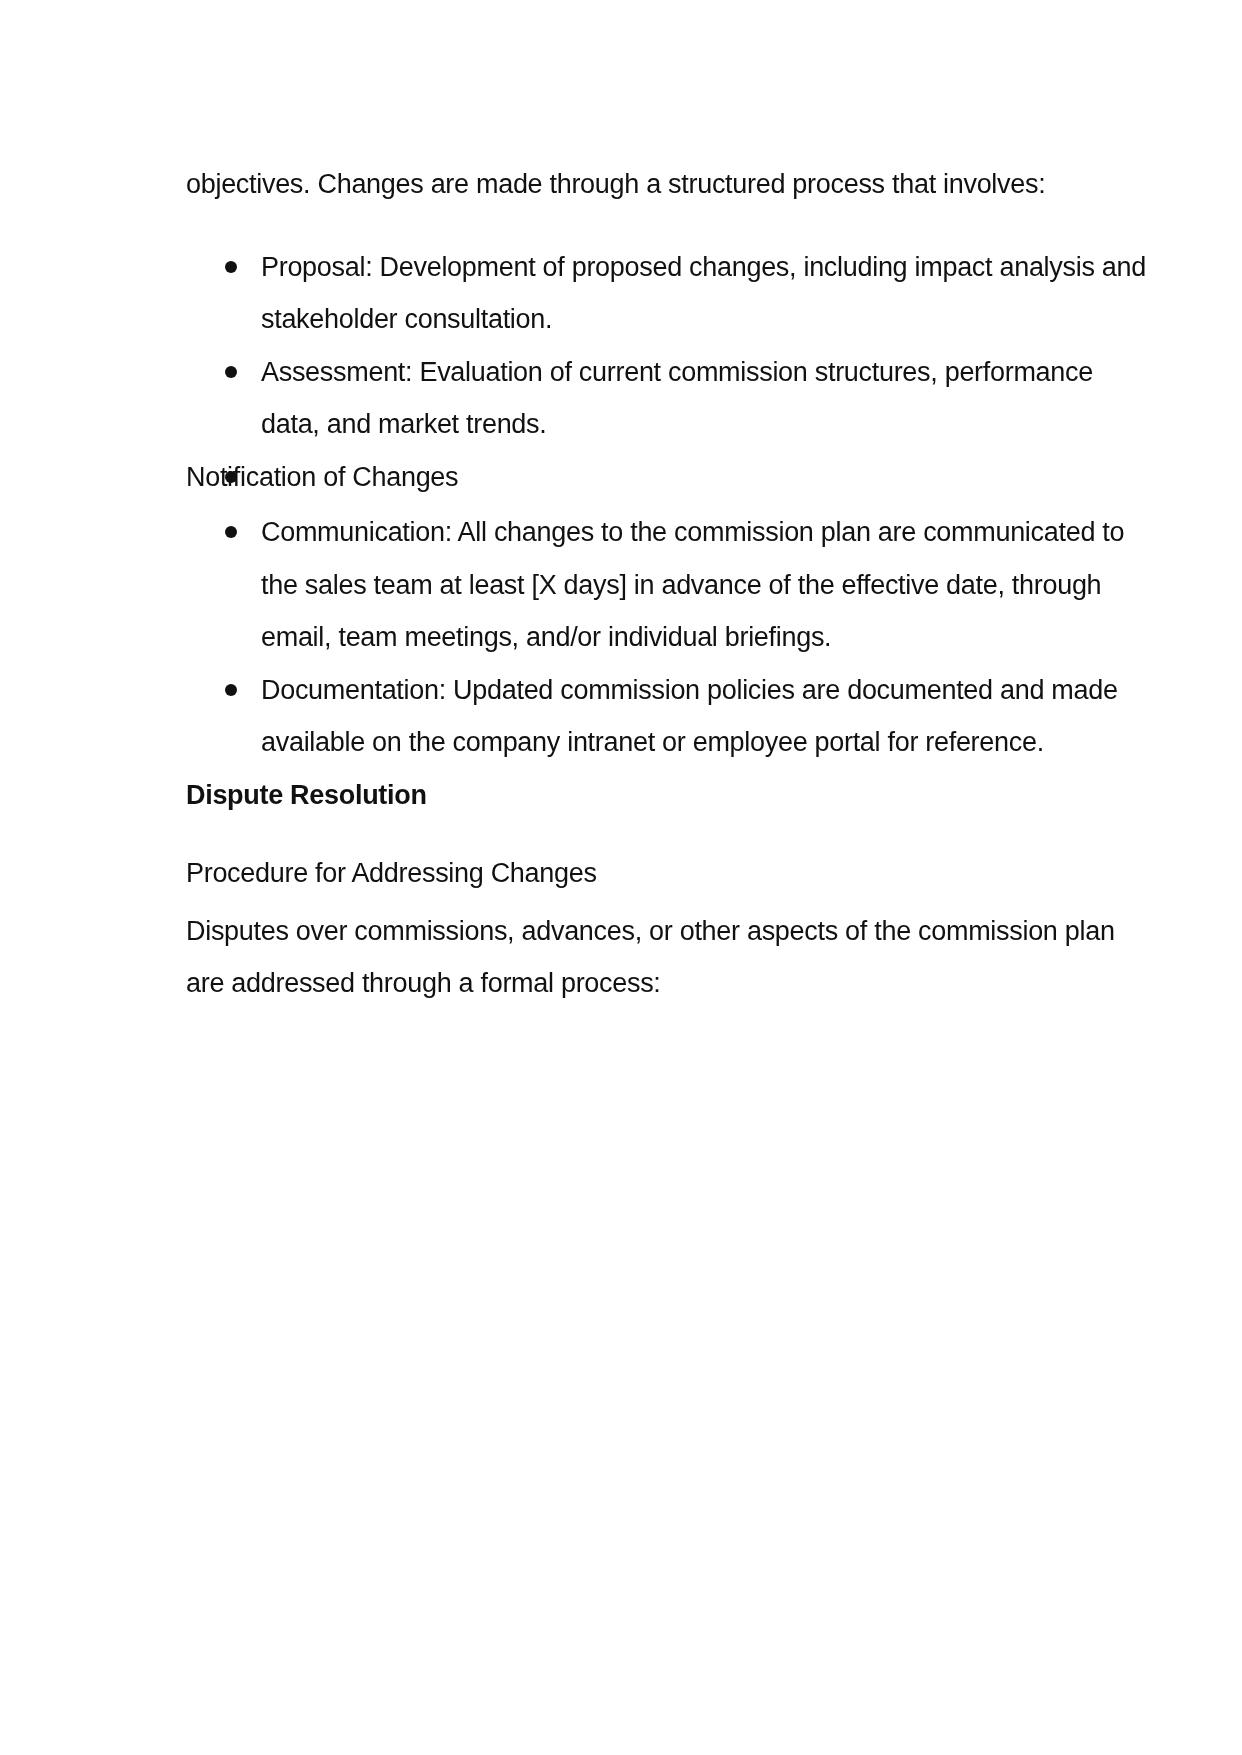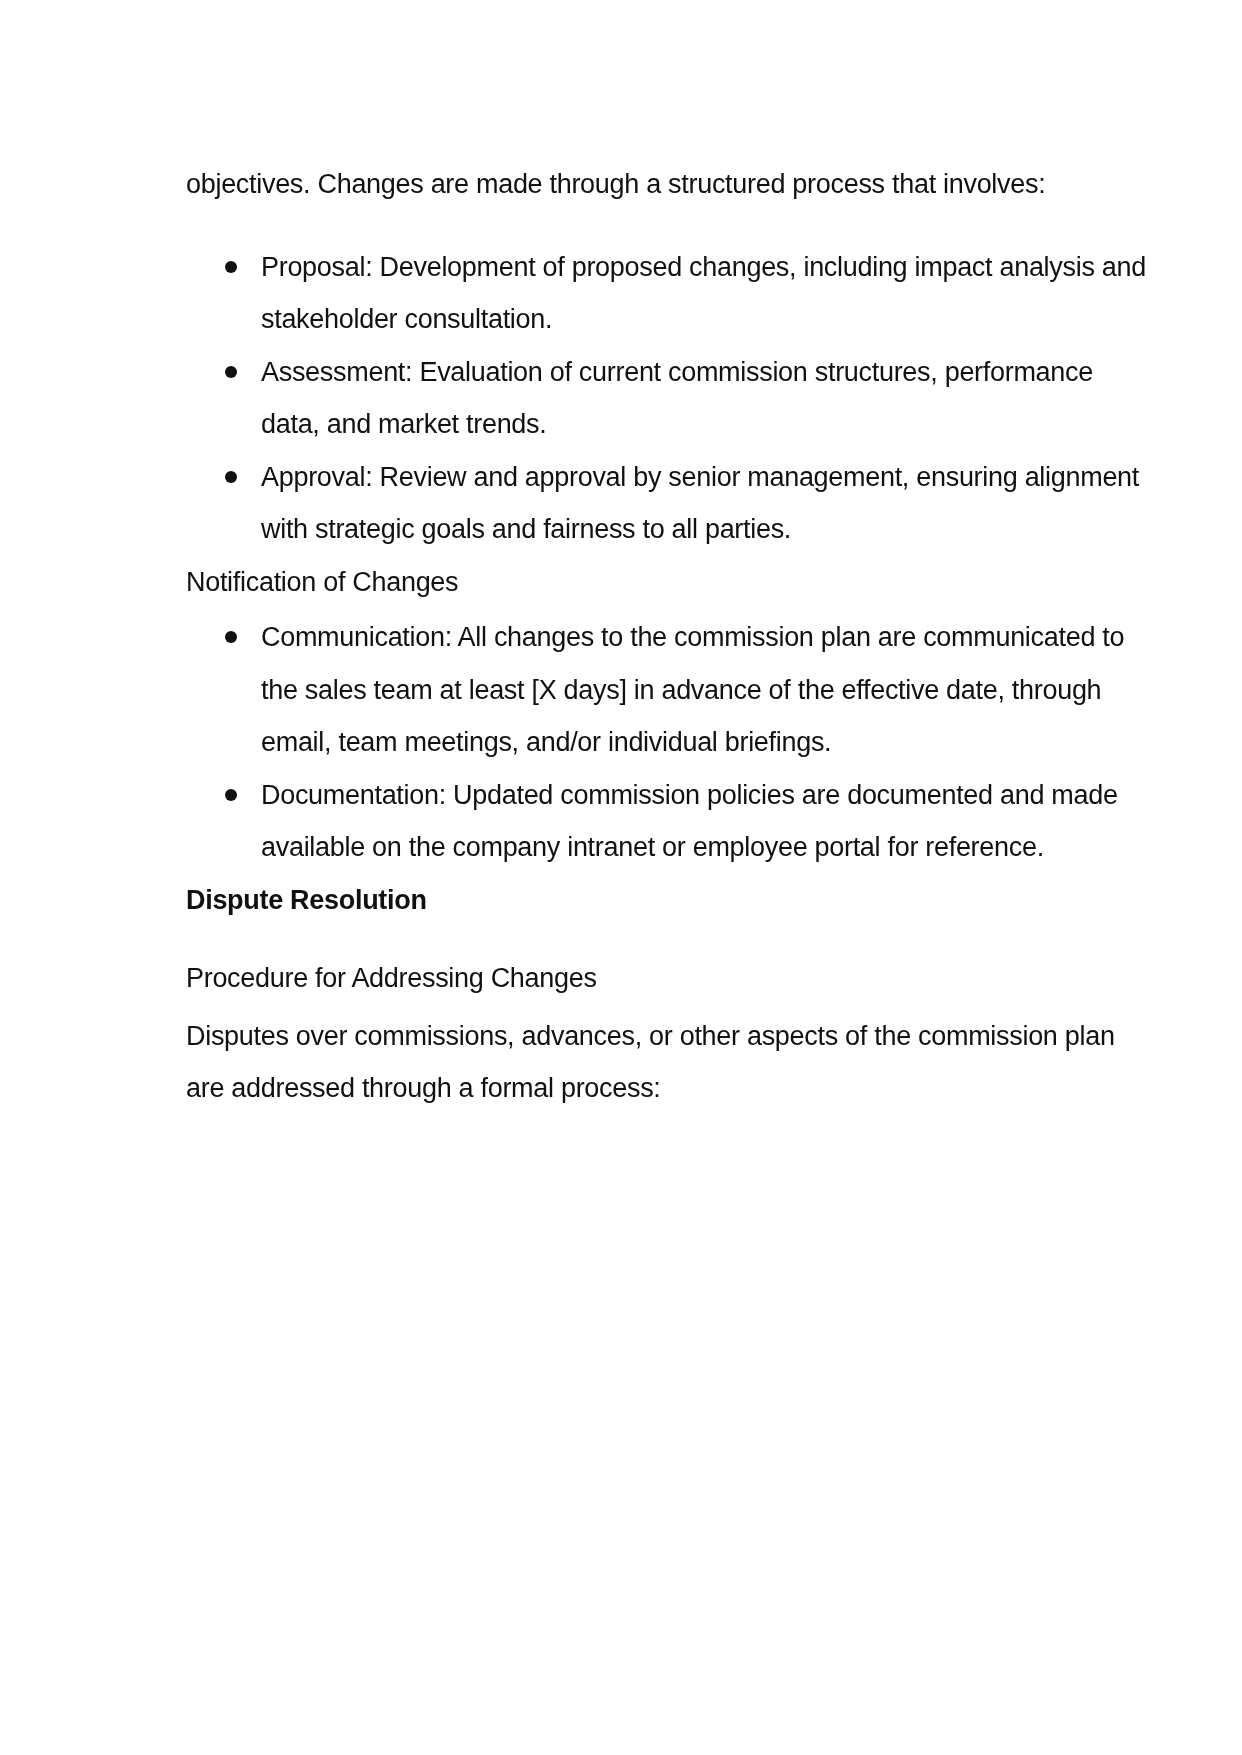--- a/index.html
+++ b/index.html
@@ -70,21 +70,20 @@
     <li>
       <span class="bullet"></span>
       <span>Proposal: Development of proposed changes, including impact analysis and stakeholder consultation.</span>
     </li>
     <li>
       <span class="bullet"></span>
       <span>Assessment: Evaluation of current commission structures, performance data, and market trends.</span>
     </li>
     <li>
       <span class="bullet"></span>
-      <span>Approval: Review and approval by senior management, ensuring alignment with strategic goals and fairness to all parties.</span>
     </li>
   </ul>
 
   <p class="subheading-1">Notification of Changes</p>
 
   <ul class="bullets list-2">
     <li>
       <span class="bullet"></span>
       <span>Communication: All changes to the commission plan are communicated to the sales team at least [X days] in advance of the effective date, through email, team meetings, and/or individual briefings.</span>
     </li>

